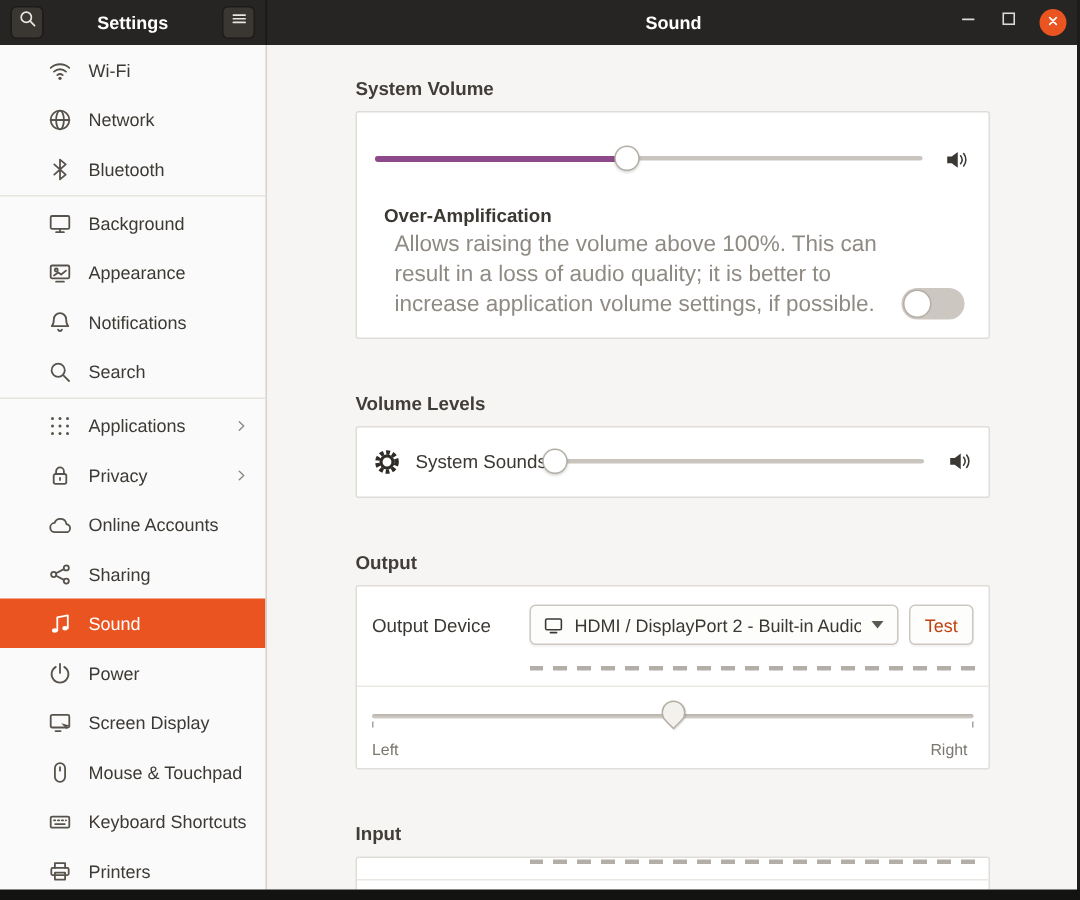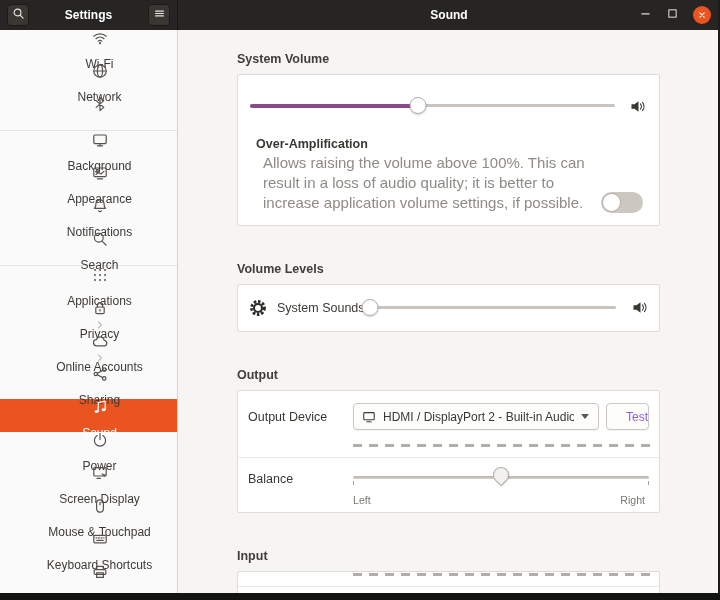--- a/index.html
+++ b/index.html
@@ -16,21 +16,21 @@
   .hdr-right { flex:1; position:relative; display:flex; align-items:center; }
   .hdr-right .hdr-title { position:absolute; left:0; right:0; }
   .win-controls { position:absolute; right:9px; display:flex; align-items:center; gap:14px; }
   .wc { display:flex; align-items:center; justify-content:center; color:#dddad6; cursor:pointer; }
   .wc svg { width:13px; height:13px; }
   .wc-close { width:18px; height:18px; border-radius:50%; background:#E95420; }
   .wc-close svg { width:10px; height:10px; }
 
   
   nav { position:absolute; top:30px; left:0; bottom:7px; width:178px; background:#fbfafa; border-right:1px solid #d6d2ce; overflow:hidden; z-index:2; }
-  .side-item { height:33px; display:flex; align-items:center; padding:0 10px 0 32px; gap:11px; font-size:12px; color:#3d3a35; cursor:pointer;flex-direction:column; }
+  .side-item { height:33px; display:flex; align-items:center; padding:0 10px 0 32px; gap:11px; font-size:12px; color:#3d3a35; cursor:pointer; }
   .side-item .icon { width:16px; height:16px; color:#57534c; flex-shrink:0; display:flex; }
   .side-item .icon svg { width:16px; height:16px; }
   .side-item .lbl { flex:1; white-space:nowrap; }
   .side-item .chev { width:12px; height:12px; color:#8a8680; display:flex; }
   .side-item .chev svg { width:12px; height:12px; }
   .side-item.active { background:#E95420; color:#fff; }
   .side-item.active .icon { color:#fff; }
   .side-sep { height:1px; background:#e7e4e0; margin:1px 0; }
 
   
@@ -67,21 +67,21 @@
   
   .dev-row { height:52px; display:flex; align-items:center; }
   .row-label { width:105px; flex-shrink:0; font-size:12.5px; color:#3b3833; }
   .dropdown { height:27px; border:1px solid #cdc7c1; border-radius:4px; background:#fdfdfc; display:flex; align-items:center; padding:0 9px 0 8px; gap:7px; cursor:pointer; box-shadow:0 1px 1px rgba(0,0,0,.05); }
   .dropdown.w-dev { width:246px; }
   .dropdown.w-full { width:298px; }
   .dd-icon { width:14px; height:14px; color:#3b3833; display:flex; flex-shrink:0; }
   .dd-icon svg { width:14px; height:14px; }
   .dd-text { flex:1; font-size:12px; color:#3b3833; white-space:nowrap; overflow:hidden; }
   .dd-arrow { width:0; height:0; border-left:4px solid transparent; border-right:4px solid transparent; border-top:5px solid #5b5751; flex-shrink:0; }
-  .test-btn { margin-left:7px; width:47px; height:27px; border:1px solid #cdc7c1; border-radius:4px; background:#fdfdfc; font-size:12px; color:#8b5cf6; cursor:pointer; font-family:inherit; box-shadow:0 1px 1px rgba(0,0,0,.05);text-align:right; }
+  .test-btn { margin-left:7px; width:47px; height:27px; border:1px solid #cdc7c1; border-radius:4px; background:#fdfdfc; font-size:12px; color:#c2410c; cursor:pointer; font-family:inherit; box-shadow:0 1px 1px rgba(0,0,0,.05); }
   .meter { height:3px; margin:1px 0 10px 105px; width:298px; background:repeating-linear-gradient(90deg,#b3aea7 0 9px,transparent 9px 16px); }
   .card-divider { border-top:1px solid #ebe8e4; margin:0 -10px; }
 
   
   .bal-row { height:54px; display:flex; align-items:flex-start; padding-top:8px; }
   .bal-row .row-label { padding-top:6px; }
   .bal-area { position:relative; flex:1; height:40px; }
   .bal-track { position:absolute; top:10px; left:0; right:0; height:3px; background:linear-gradient(#b7b2ab,#d6d2cc); border-radius:2px; }
   .bal-tick { position:absolute; top:15px; width:1px; height:4px; background:#a8a39c; }
   .bal-tick.left { left:0; } .bal-tick.right { right:0; }
@@ -156,20 +156,21 @@
           </svg>
         </span>
         <span class="lbl">Network</span>
       </div>
       <div class="side-item">
         <span class="icon">
           <svg viewBox="0 0 16 16" fill="none" stroke="currentColor" stroke-width="1.2" stroke-linecap="round" stroke-linejoin="round">
             <path d="M4.2 4.6l7.6 6.8L8 14.6V1.4l3.8 3.2-7.6 6.8"></path>
           </svg>
         </span>
+        <span class="lbl">Bluetooth</span>
       </div>
       <div class="side-sep"></div>
       <div class="side-item">
         <span class="icon">
           <svg viewBox="0 0 16 16" fill="none" stroke="currentColor" stroke-width="1.2" stroke-linecap="round" stroke-linejoin="round">
             <rect x="1.8" y="3" width="12.4" height="8.6" rx="1"></rect>
             <path d="M8 11.6v2"></path>
             <path d="M5.4 13.8h5.2"></path>
           </svg>
         </span>
@@ -393,21 +394,20 @@
                   </svg>
                 </span>
               <span class="dd-text">HDMI / DisplayPort 2 - Built-in Audio</span>
               <span class="dd-arrow"></span>
             </div>
             <button class="test-btn">Test</button>
           </div>
           <div class="meter"></div>
           <div class="card-divider"></div>
           <div class="bal-row">
-            <span class="row-label">Balance</span>
             <div class="bal-area" style="--p: 50%;">
               <div class="bal-track"></div>
               <div class="bal-tick left"></div>
               <div class="bal-tick right"></div>
               <div class="bal-pin"></div>
               <span class="bal-lab left">Left</span>
               <span class="bal-lab right">Right</span>
             </div>
           </div>
         </div>

